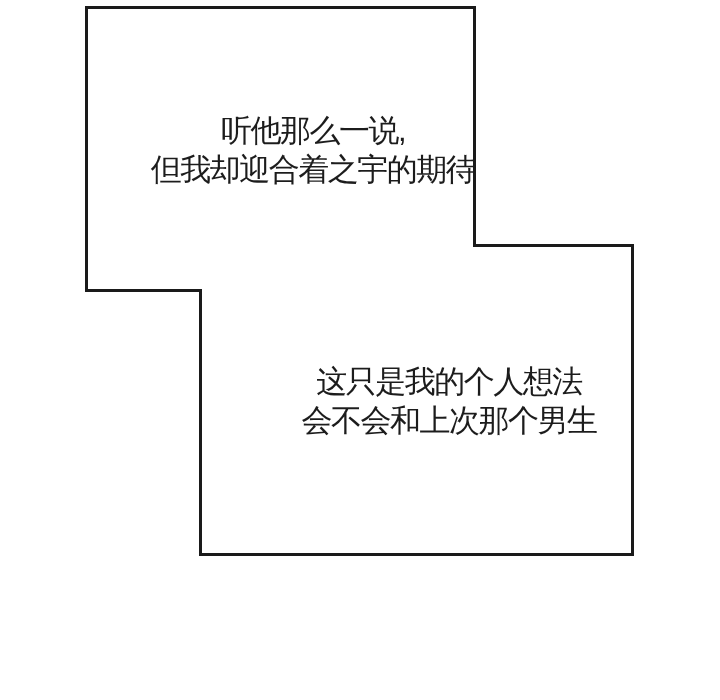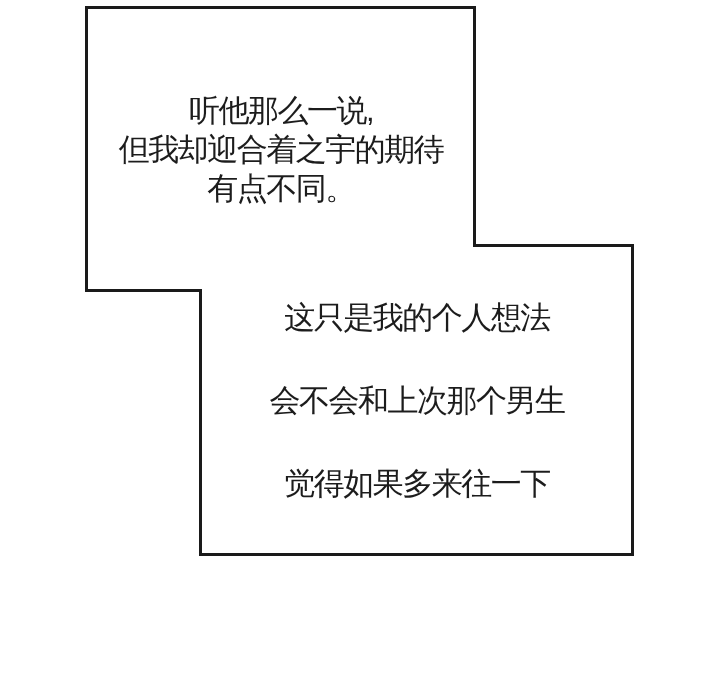--- a/index.html
+++ b/index.html
@@ -33,33 +33,33 @@
     top: 0;
   }
   .bubble-text {
     position: absolute;
     display: flex;
     flex-direction: column;
     justify-content: center;
     align-items: center;
     text-align: center;
     color: var(--text);
+    margin-left: 32px;
   }
   .bubble-text.top {
     left: 88px;
     top: 9px;
     width: 386px;
     height: 281px;
   }
   .bubble-text.bottom {
     left: 202px;
     top: 247px;
     width: 430px;
     height: 307px;
-    gap: 44px;
   }
   .line {
     font-size: 31px;
     line-height: 39px;
     letter-spacing: -1.5px;
     white-space: nowrap;
     font-weight: 400;
   }
 </style>
 </head>
@@ -75,22 +75,20 @@
              L 632.5 554.5
              L 200.5 554.5
              L 200.5 290.5
              L 86.5 290.5
              Z" fill="var(--bubble-fill)" stroke="var(--outline)" stroke-width="3" stroke-linejoin="miter"></path>
   </svg>
 
   <div class="bubble-text top">
     <div class="line">听他那么一说,</div>
     <div class="line">但我却迎合着之宇的期待</div>
-    <div class="line">有点不同。</div>
   </div>
 
   <div class="bubble-text bottom">
     <div class="line">这只是我的个人想法</div>
     <div class="line">会不会和上次那个男生</div>
-    <div class="line">觉得如果多来往一下</div>
   </div>
 
 </div>
 
 </body></html>

